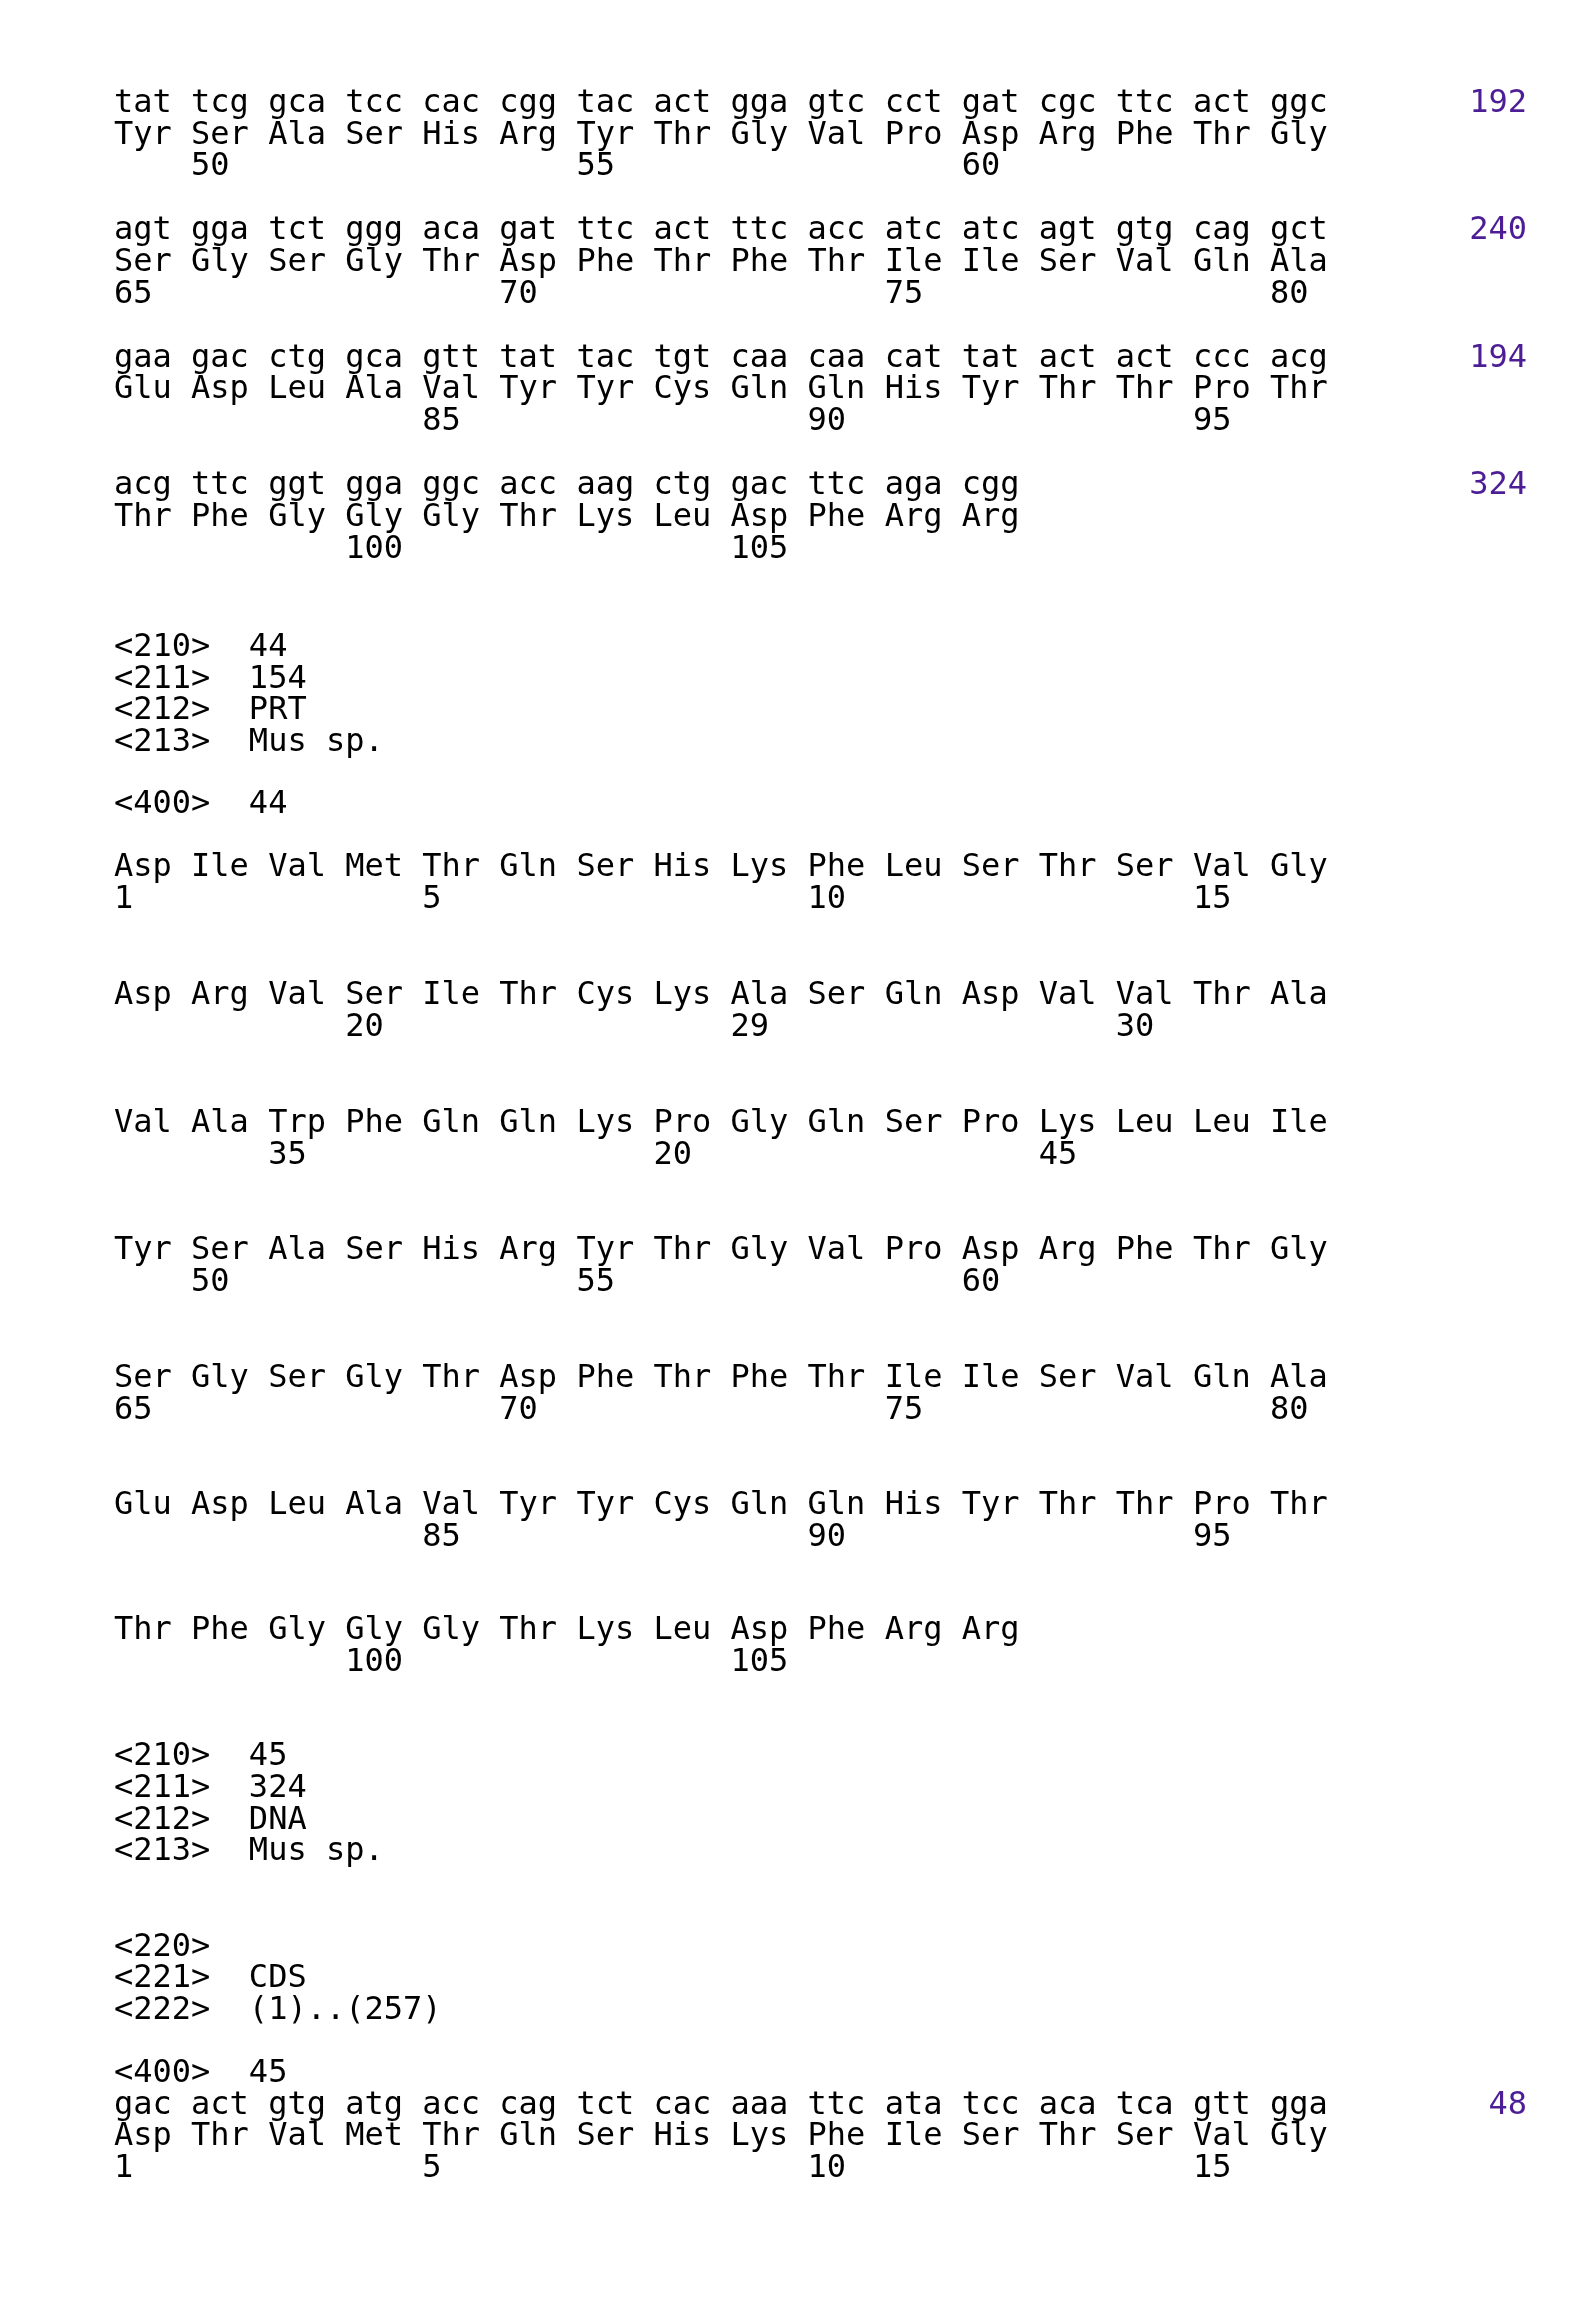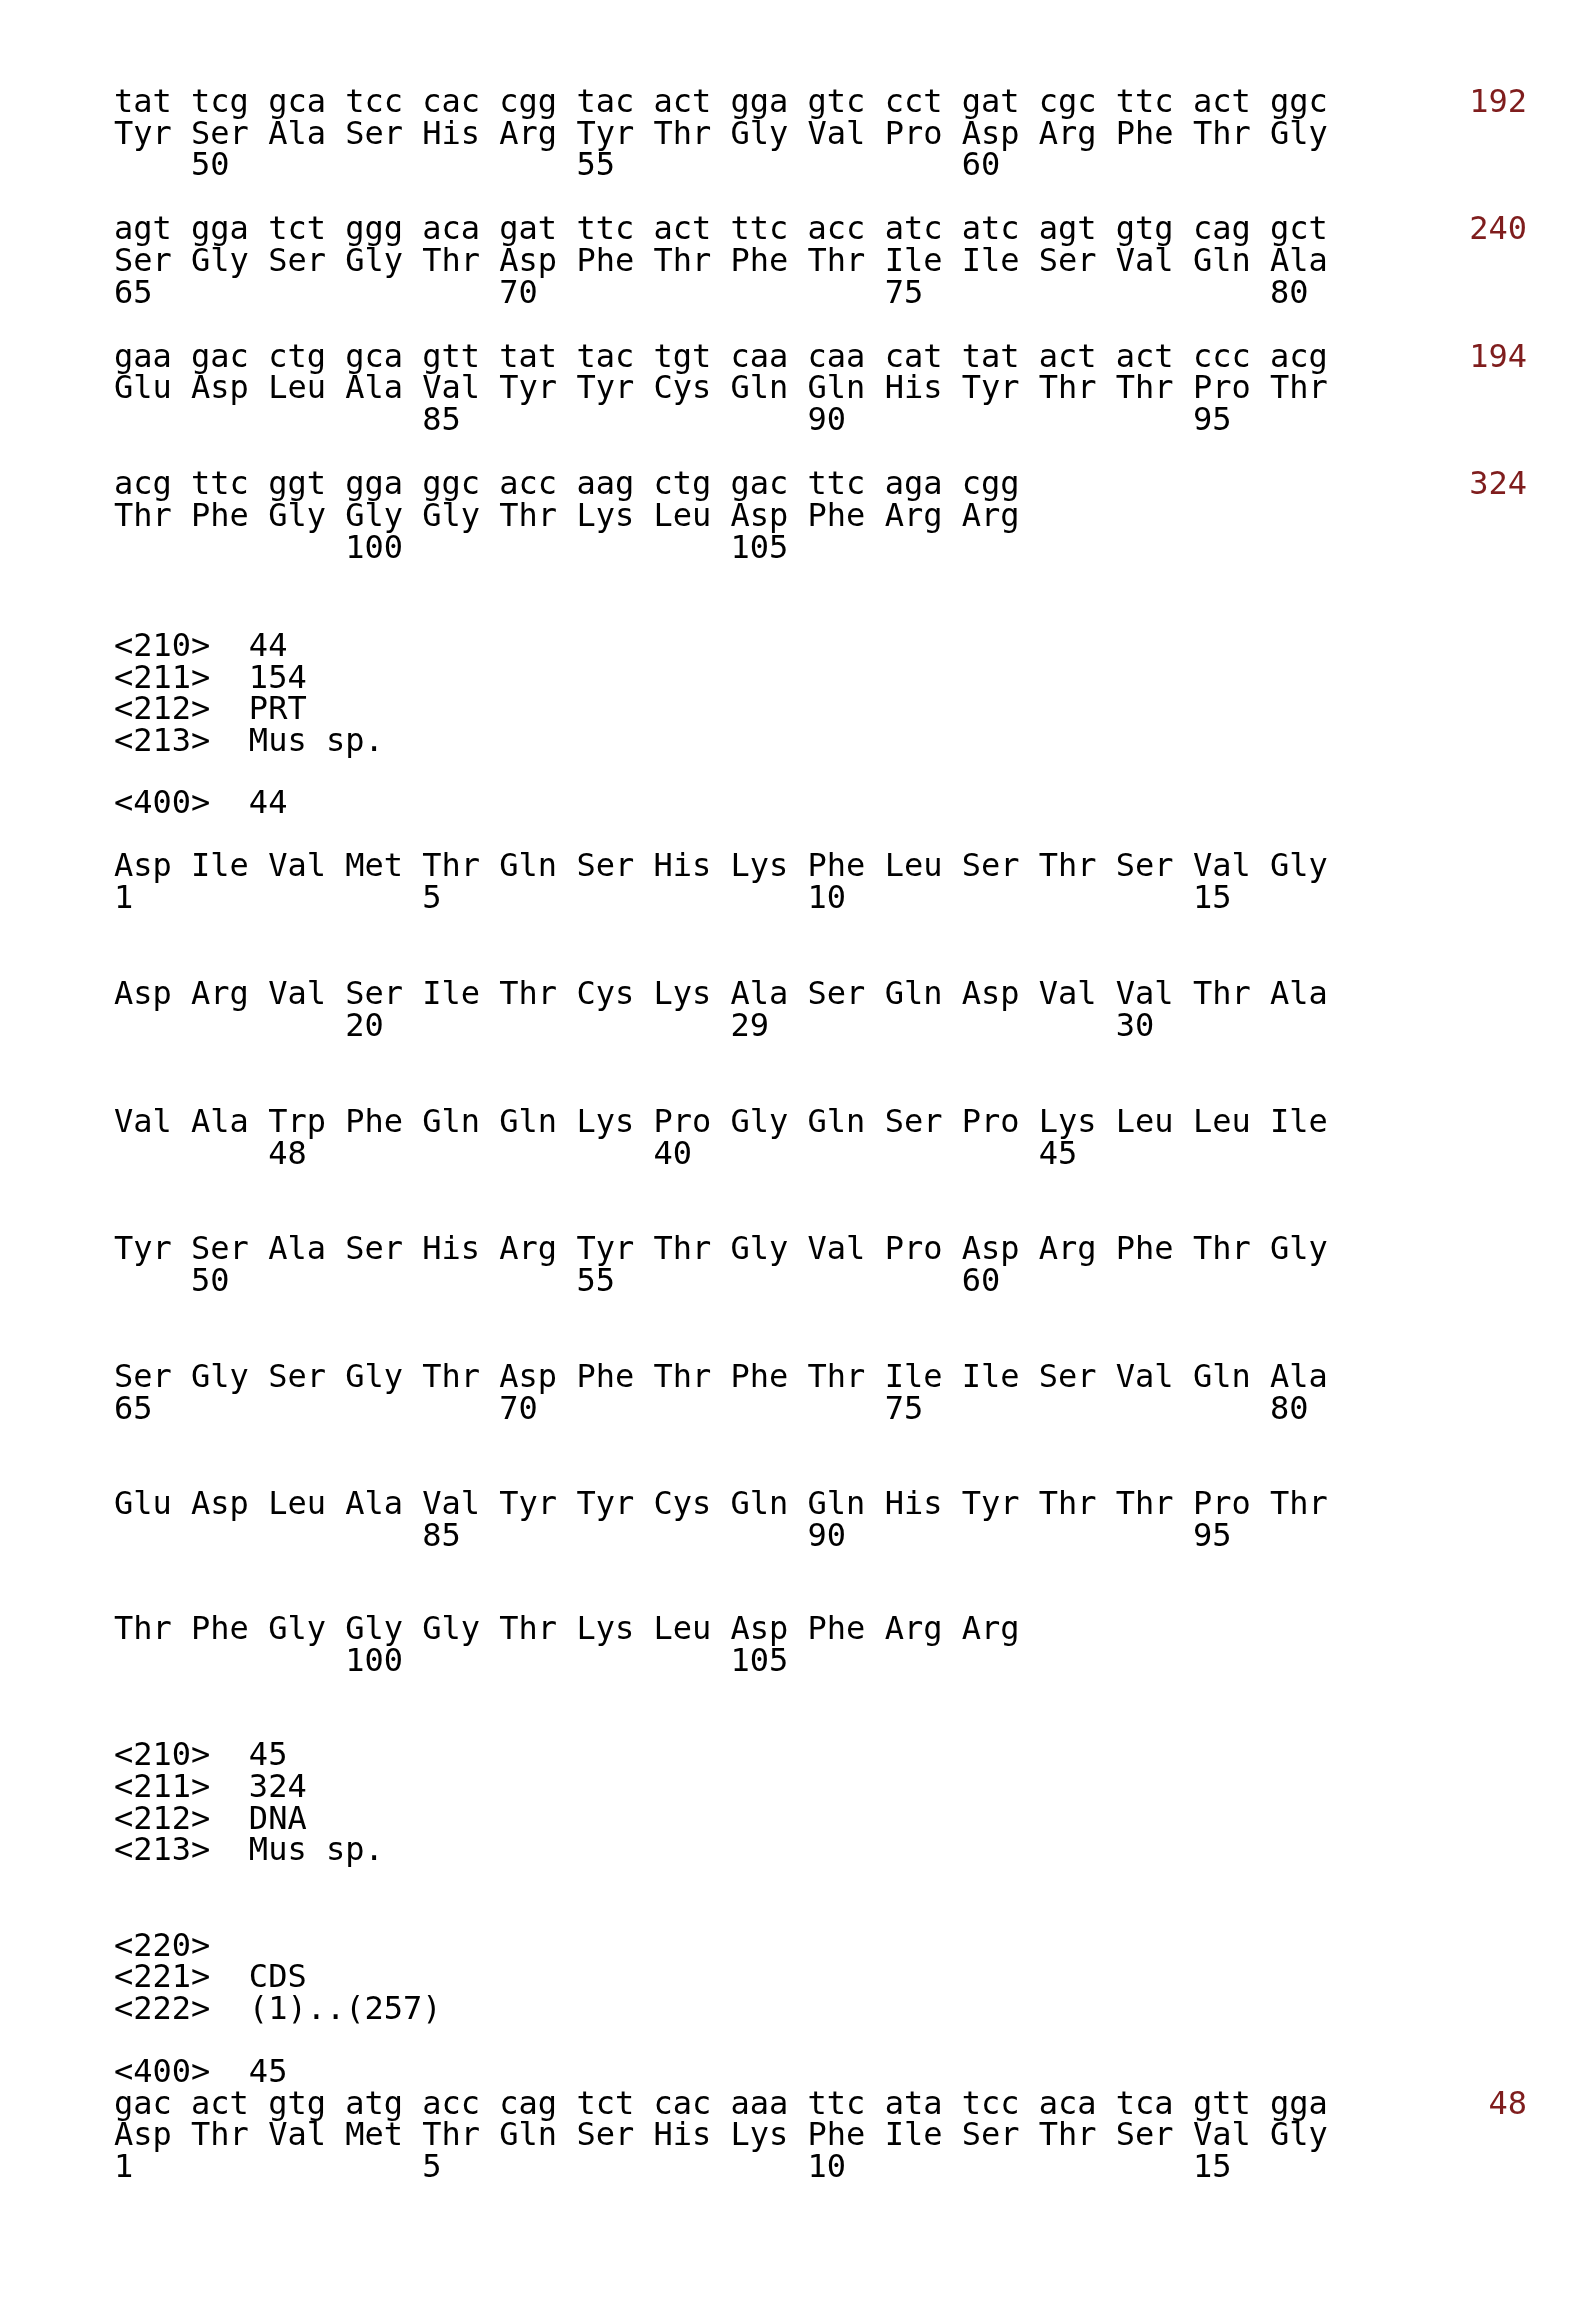--- a/index.html
+++ b/index.html
@@ -15,21 +15,21 @@
     white-space: pre;
     letter-spacing: 0px;
   }
   .num {
     position: absolute;
     right: 67px;
     font-family: "DejaVu Sans Mono", "Liberation Mono", monospace;
     font-size: 32px;
     line-height: 32px;
     height: 32px;
-    color: #7f1d1d;
+    color: #4c1d95;
     white-space: pre;
   }
 </style>
 </head>
 <body>
 
 <div>
   <div class="ln" style="top:85px">tat tcg gca tcc cac cgg tac act gga gtc cct gat cgc ttc act ggc</div>
   <div class="num" style="top:85px">192</div>
   <div class="ln" style="top:117px">Tyr Ser Ala Ser His Arg Tyr Thr Gly Val Pro Asp Arg Phe Thr Gly</div>
@@ -63,21 +63,21 @@
 </div>
 
 <div>
   <div class="ln" style="top:849px">Asp Ile Val Met Thr Gln Ser His Lys Phe Leu Ser Thr Ser Val Gly</div>
   <div class="ln" style="top:881px">1               5                   10                  15</div>
 
   <div class="ln" style="top:977px">Asp Arg Val Ser Ile Thr Cys Lys Ala Ser Gln Asp Val Val Thr Ala</div>
   <div class="ln" style="top:1009px">            20                  29                  30</div>
 
   <div class="ln" style="top:1105px">Val Ala Trp Phe Gln Gln Lys Pro Gly Gln Ser Pro Lys Leu Leu Ile</div>
-  <div class="ln" style="top:1137px">        48                  40                  45</div>
+  <div class="ln" style="top:1137px">        35                  20                  45</div>
 
   <div class="ln" style="top:1232px">Tyr Ser Ala Ser His Arg Tyr Thr Gly Val Pro Asp Arg Phe Thr Gly</div>
   <div class="ln" style="top:1264px">    50                  55                  60</div>
 
   <div class="ln" style="top:1360px">Ser Gly Ser Gly Thr Asp Phe Thr Phe Thr Ile Ile Ser Val Gln Ala</div>
   <div class="ln" style="top:1392px">65                  70                  75                  80</div>
 
   <div class="ln" style="top:1487px">Glu Asp Leu Ala Val Tyr Tyr Cys Gln Gln His Tyr Thr Thr Pro Thr</div>
   <div class="ln" style="top:1519px">                85                  90                  95</div>
 

